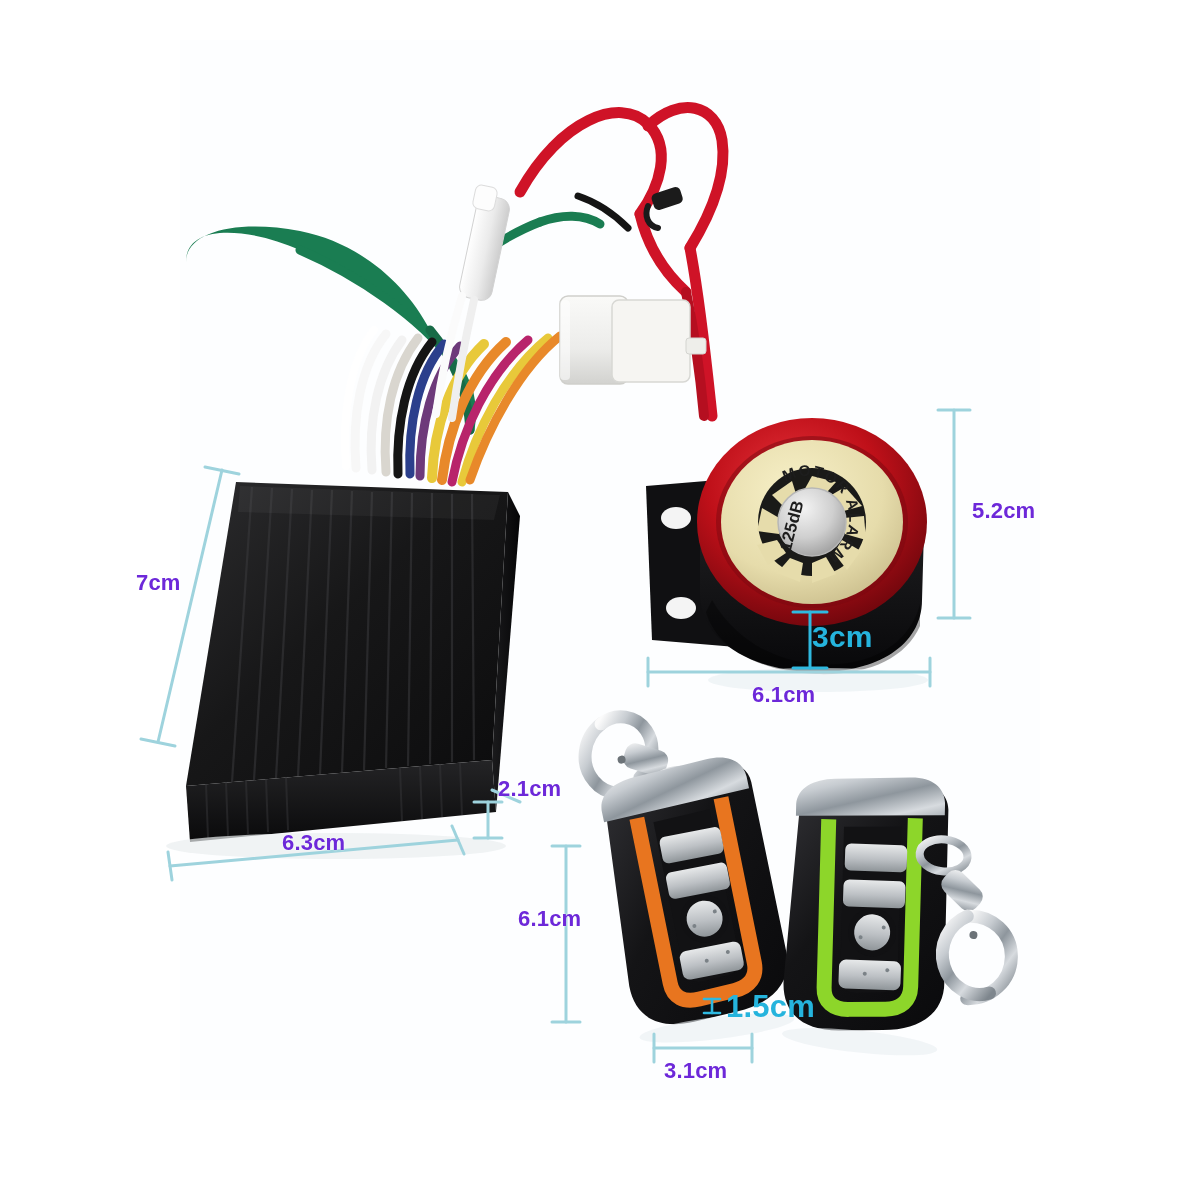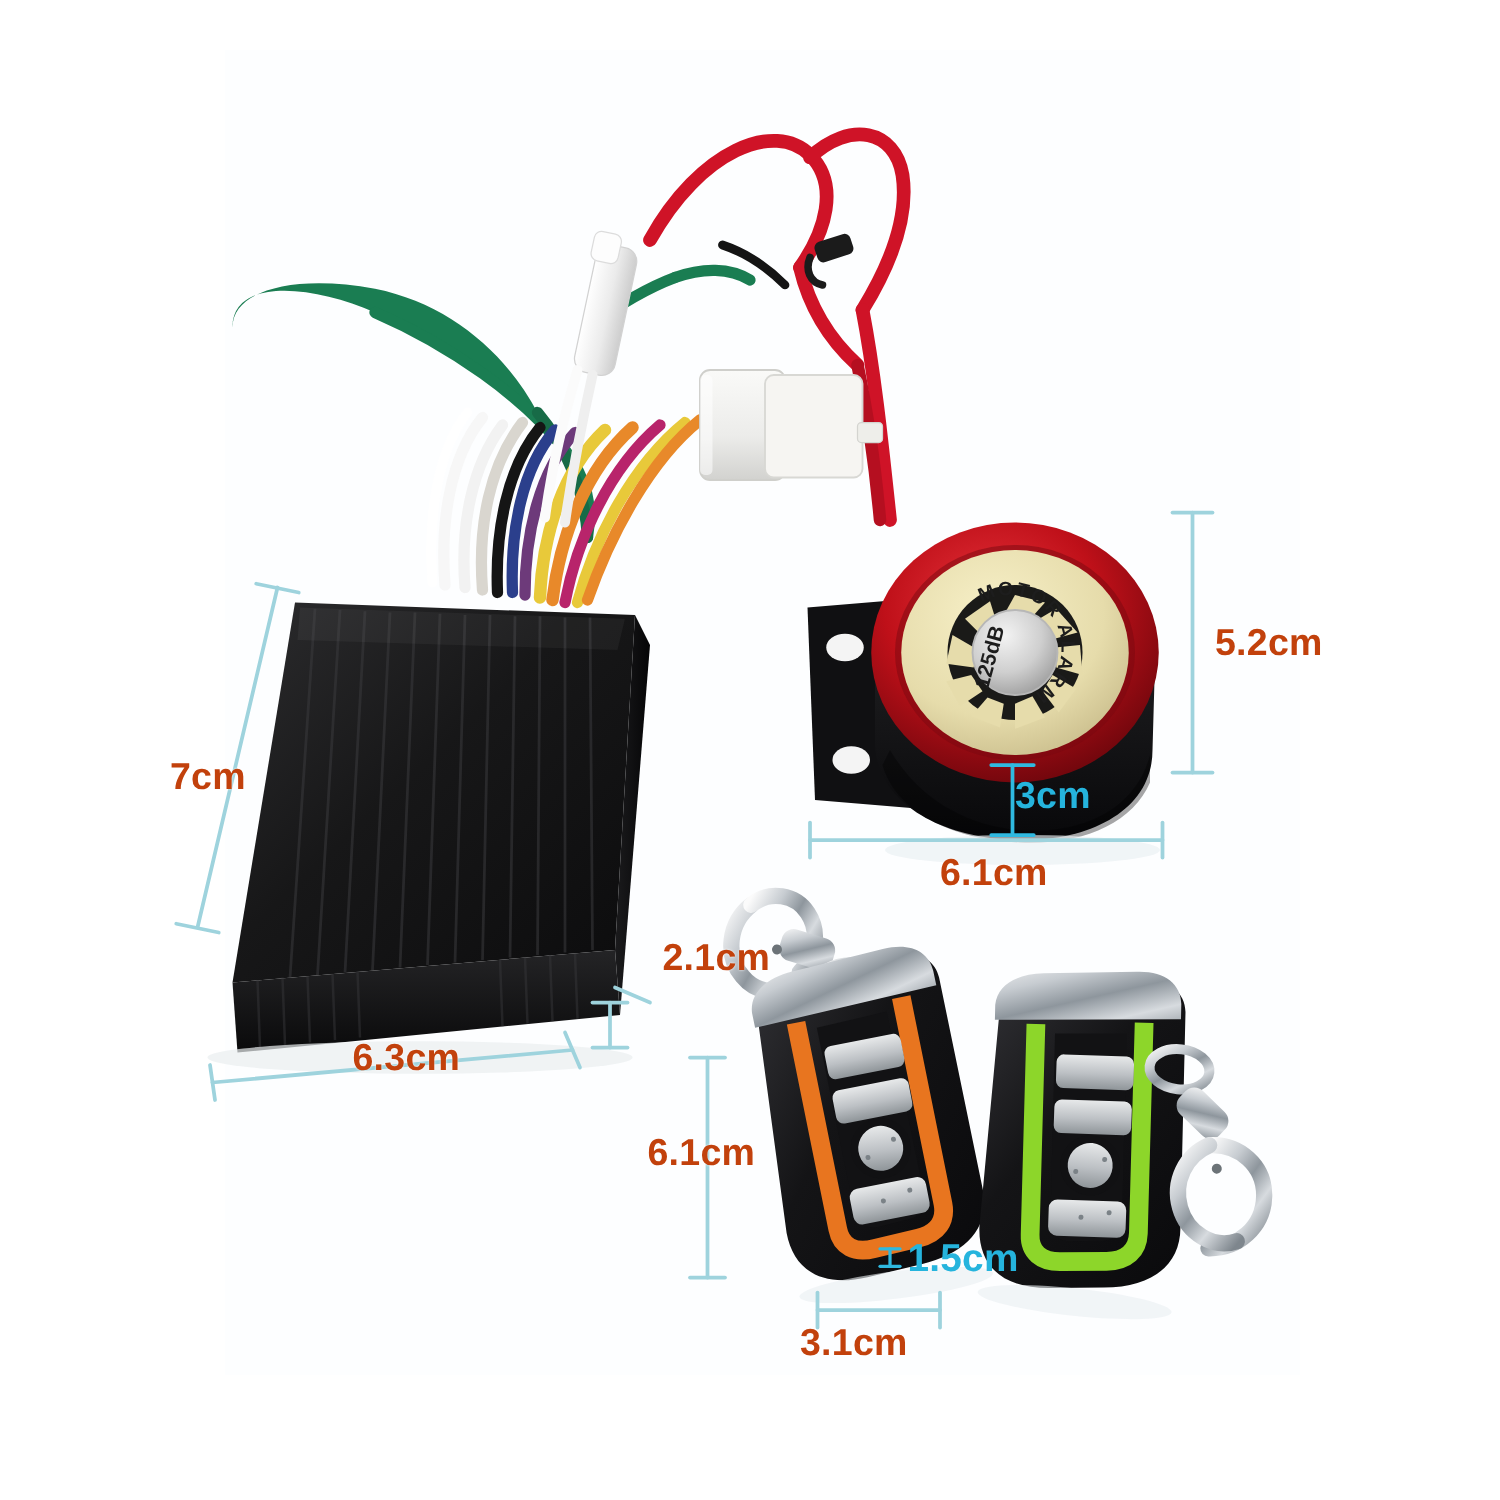--- a/index.html
+++ b/index.html
@@ -4,21 +4,21 @@
 <style>
   html,body{margin:0;padding:0;background:#ffffff;}
   body{width:1200px;height:1200px;overflow:hidden;
        font-family:"Liberation Sans","DejaVu Sans",sans-serif;}
   #stage{position:relative;width:1200px;height:1200px;background:#ffffff;}
   .photo-wash{position:absolute;left:180px;top:40px;width:860px;height:1060px;
        background:#fdfeff;}
   svg.layer{position:absolute;left:0;top:0;width:1200px;height:1200px;}
   .dim-label{position:absolute;white-space:nowrap;font-weight:bold;
        letter-spacing:.2px;line-height:1;}
-  .dim-outer{color:#c2410c;font-size:30px;text-shadow:0 0 2px #ffffff;}
+  .dim-outer{color:#6d28d9;font-size:22px;text-shadow:0 0 2px #ffffff;}
   .dim-on-dark{color:#25b4dd;font-size:30px;text-align:right;}
   .dim-small{font-size:31px;}
 </style>
 </head>
 <body>
 
 <div id="stage">
 
   <div class="photo-wash"></div>
 
@@ -351,31 +351,31 @@
       </g>
 
       <g stroke="#2fb9e0" stroke-width="2.6">
         <line x1="712" y1="999" x2="712" y2="1013"></line>
         <line x1="704" y1="999" x2="720" y2="999"></line>
         <line x1="704" y1="1013" x2="720" y2="1013"></line>
       </g>
     </g>
   </svg>
 
-  <div class="dim-label dim-outer" style="left:136px;top:607px;">7cm</div>
+  <div class="dim-label dim-outer" style="left:136px;top:572px;">7cm</div>
 
   <div class="dim-label dim-outer" style="left:282px;top:832px;">6.3cm</div>
 
-  <div class="dim-label dim-outer" style="left:498px;top:752px;margin-left:32px;">2.1cm</div>
+  <div class="dim-label dim-outer" style="left:498px;top:778px;">2.1cm</div>
 
   <div class="dim-label dim-outer" style="left:972px;top:500px;">5.2cm</div>
 
   <div class="dim-label dim-outer" style="left:752px;top:684px;">6.1cm</div>
 
   <div class="dim-label dim-on-dark" style="left:812px;top:622px;">3cm</div>
 
   <div class="dim-label dim-outer" style="left:518px;top:908px;">6.1cm</div>
 
-  <div class="dim-label dim-outer" style="left:640px;top:1060px;">3.1cm</div>
+  <div class="dim-label dim-outer" style="left:664px;top:1060px;">3.1cm</div>
 
   <div class="dim-label dim-on-dark dim-small" style="left:726px;top:991px;">1.5cm</div>
 
 </div>
 
 </body></html>

